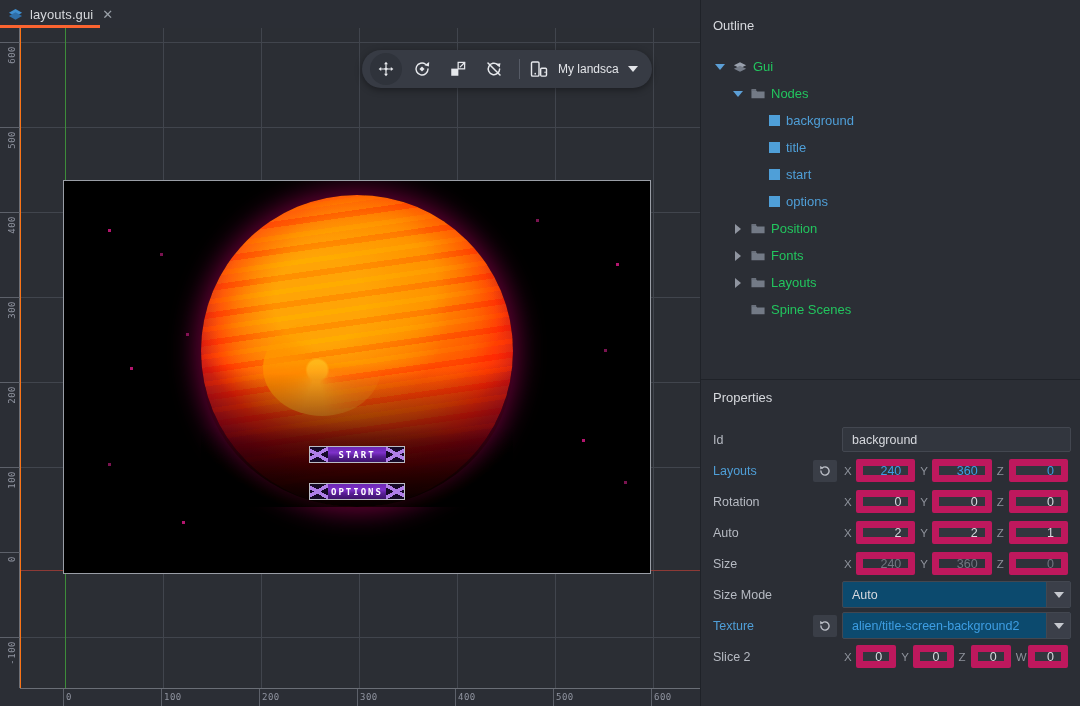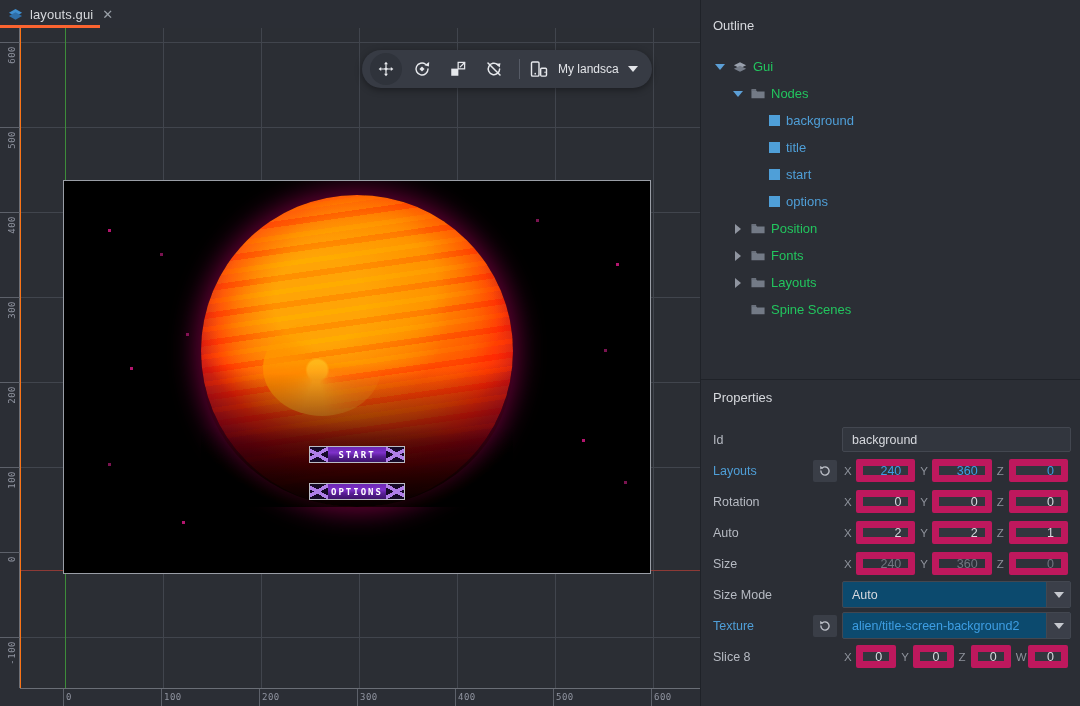--- a/index.html
+++ b/index.html
@@ -679,21 +679,21 @@
               </svg>
             </span>
             <span class="combo modified">
               <span>alien/title-screen-background2</span>
               <span class="combo-arrow">
                 <i></i>
               </span>
             </span>
           </div>
           <div class="prop-row">
-            <span class="prop-label">Slice 8</span>
+            <span class="prop-label">Slice 2</span>
             <span class="reset-spacer"></span>
             <span class="axis-label">X</span>
             <span class="num-field">0</span>
             <span class="axis-label">Y</span>
             <span class="num-field">0</span>
             <span class="axis-label">Z</span>
             <span class="num-field">0</span>
             <span class="axis-label">W</span>
             <span class="num-field">0</span>
           </div>

